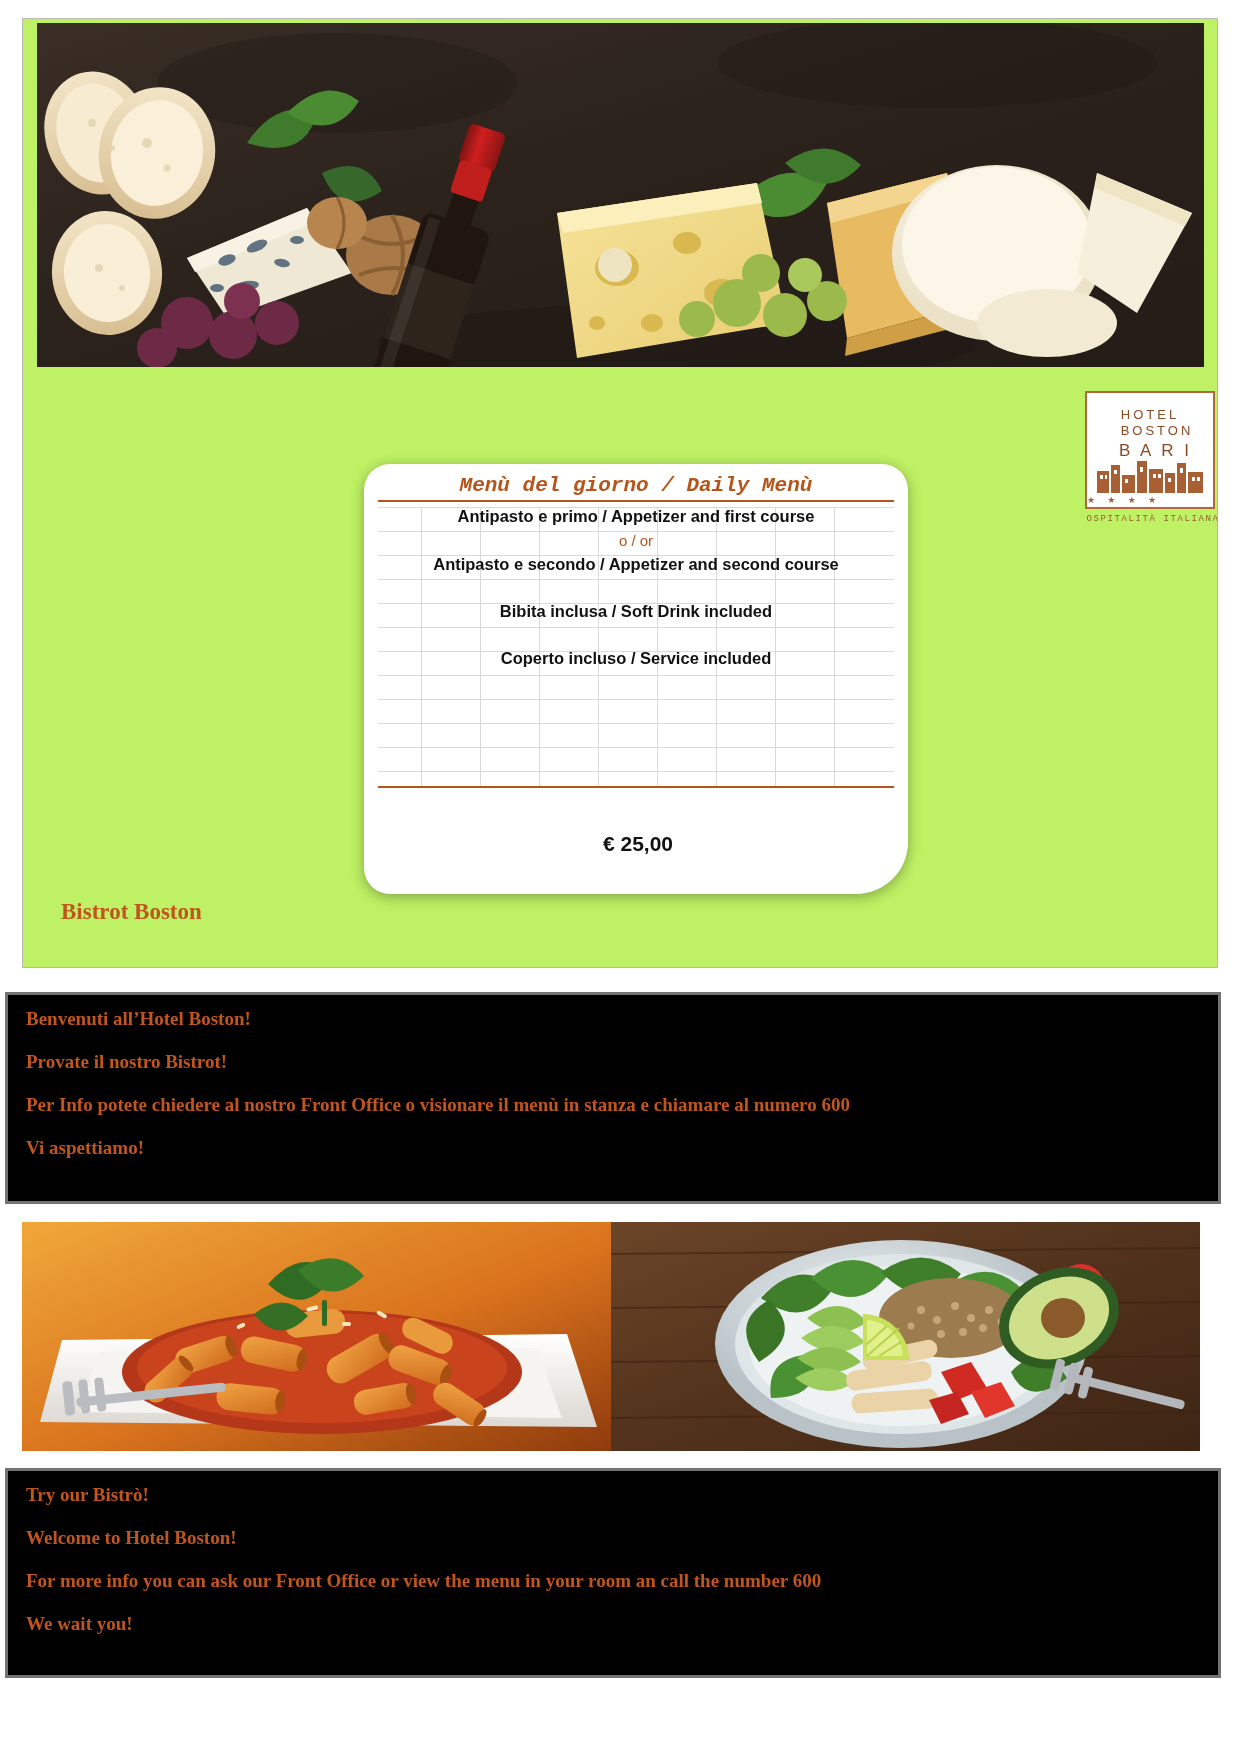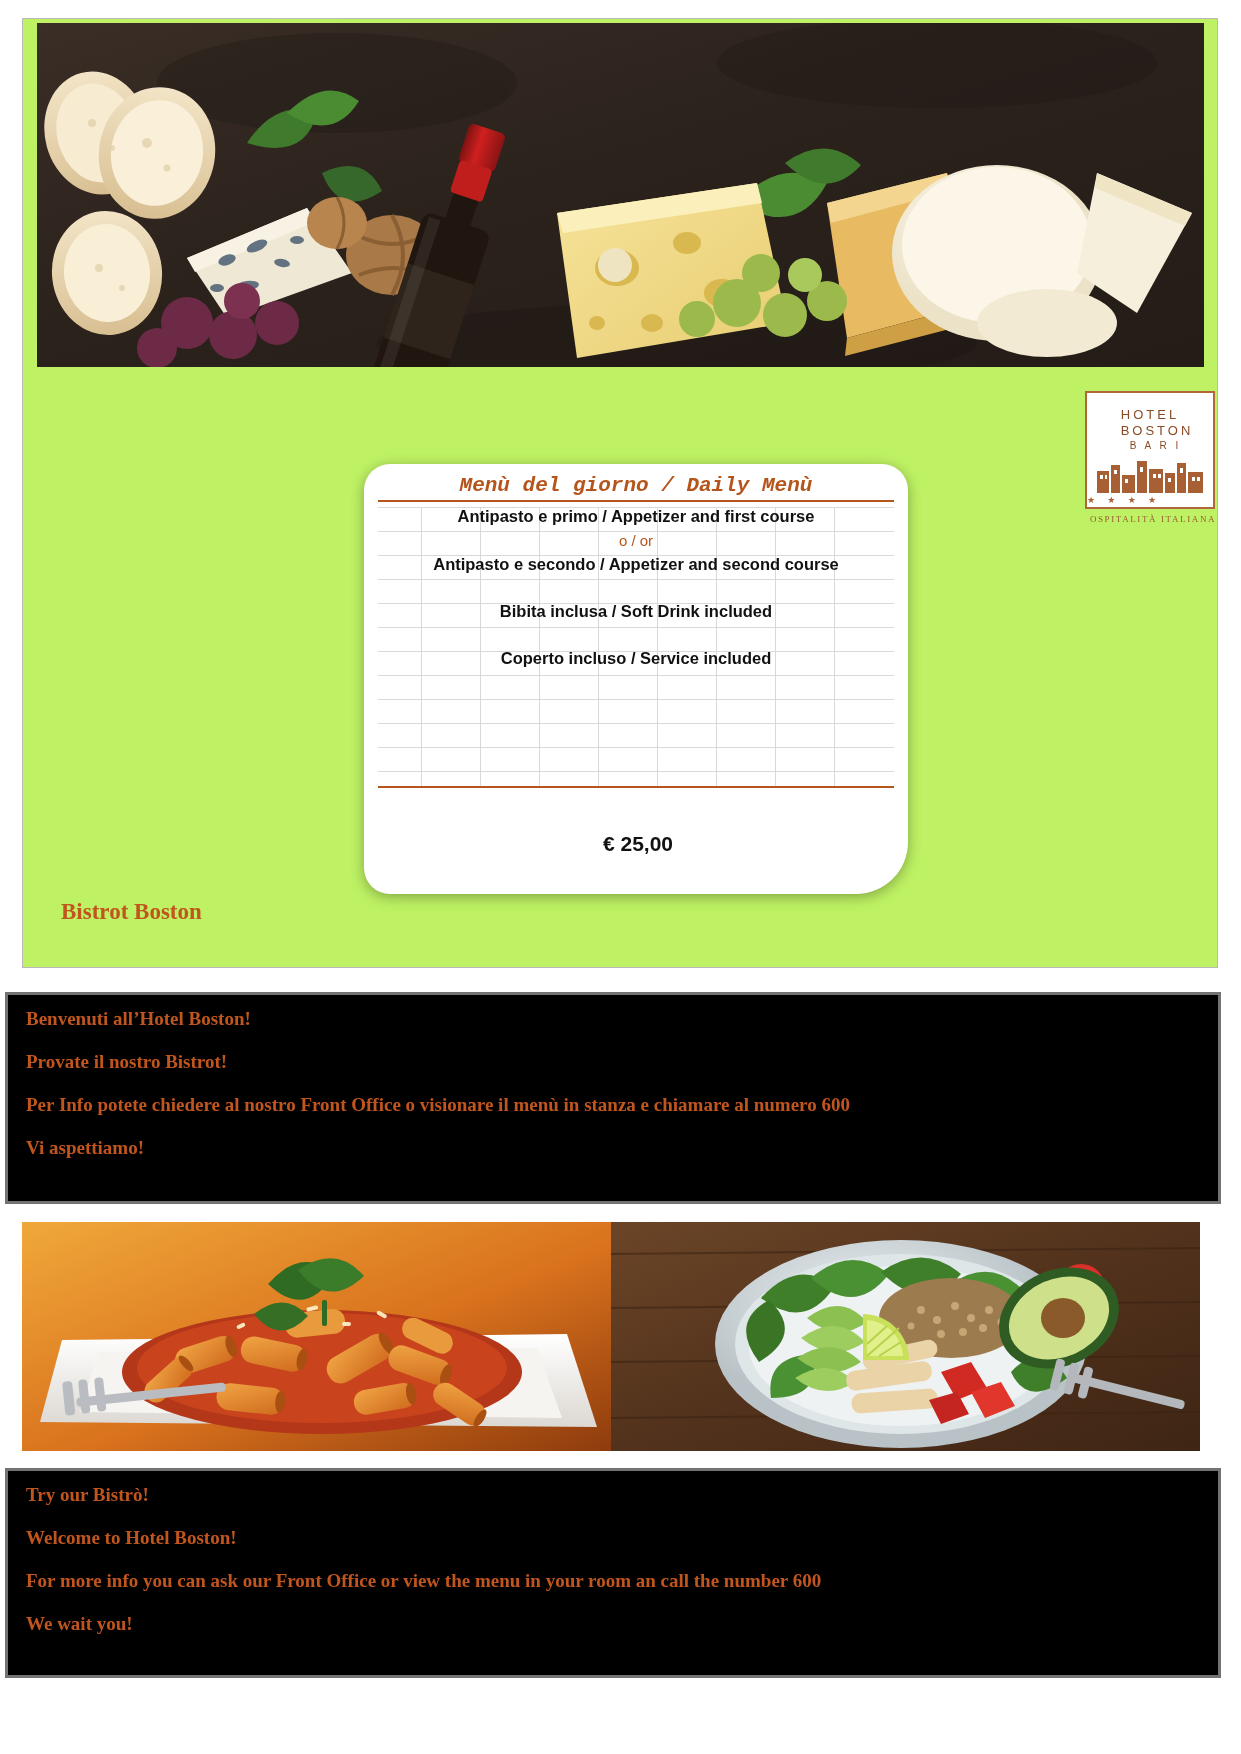--- a/index.html
+++ b/index.html
@@ -64,32 +64,32 @@
   }
   .logo-text {
     text-align: center;
     color: #8a4a24;
     font-family: "Liberation Sans", sans-serif;
     letter-spacing: 3px;
     line-height: 1.25;
   }
   .logo-l1 { font-size: 13px; margin-top: 14px; }
   .logo-l2 { font-size: 13px; margin-left: 14px; }
-  .logo-l3 { font-size: 10px; padding-left: 11px; }
+  .logo-l3 { font-size: 17px; padding-left: 11px; }
   .logo-stars {
     font-size: 9px;
     letter-spacing: 5px;
     color: #a85f33;
     margin-top: 4px;
   }
   .logo-sub {
     font-size: 9px;
     color: #9a5a30;
     letter-spacing: 1.6px;
-    font-family: Liberation Serif, serif;
+    font-family: Liberation Mono, monospace;
     text-align: center;
     margin-top: 5px;
   }
   .skyline {
     position: absolute;
     left: 8px;
     right: 8px;
     bottom: 14px;
     height: 36px;
   }

